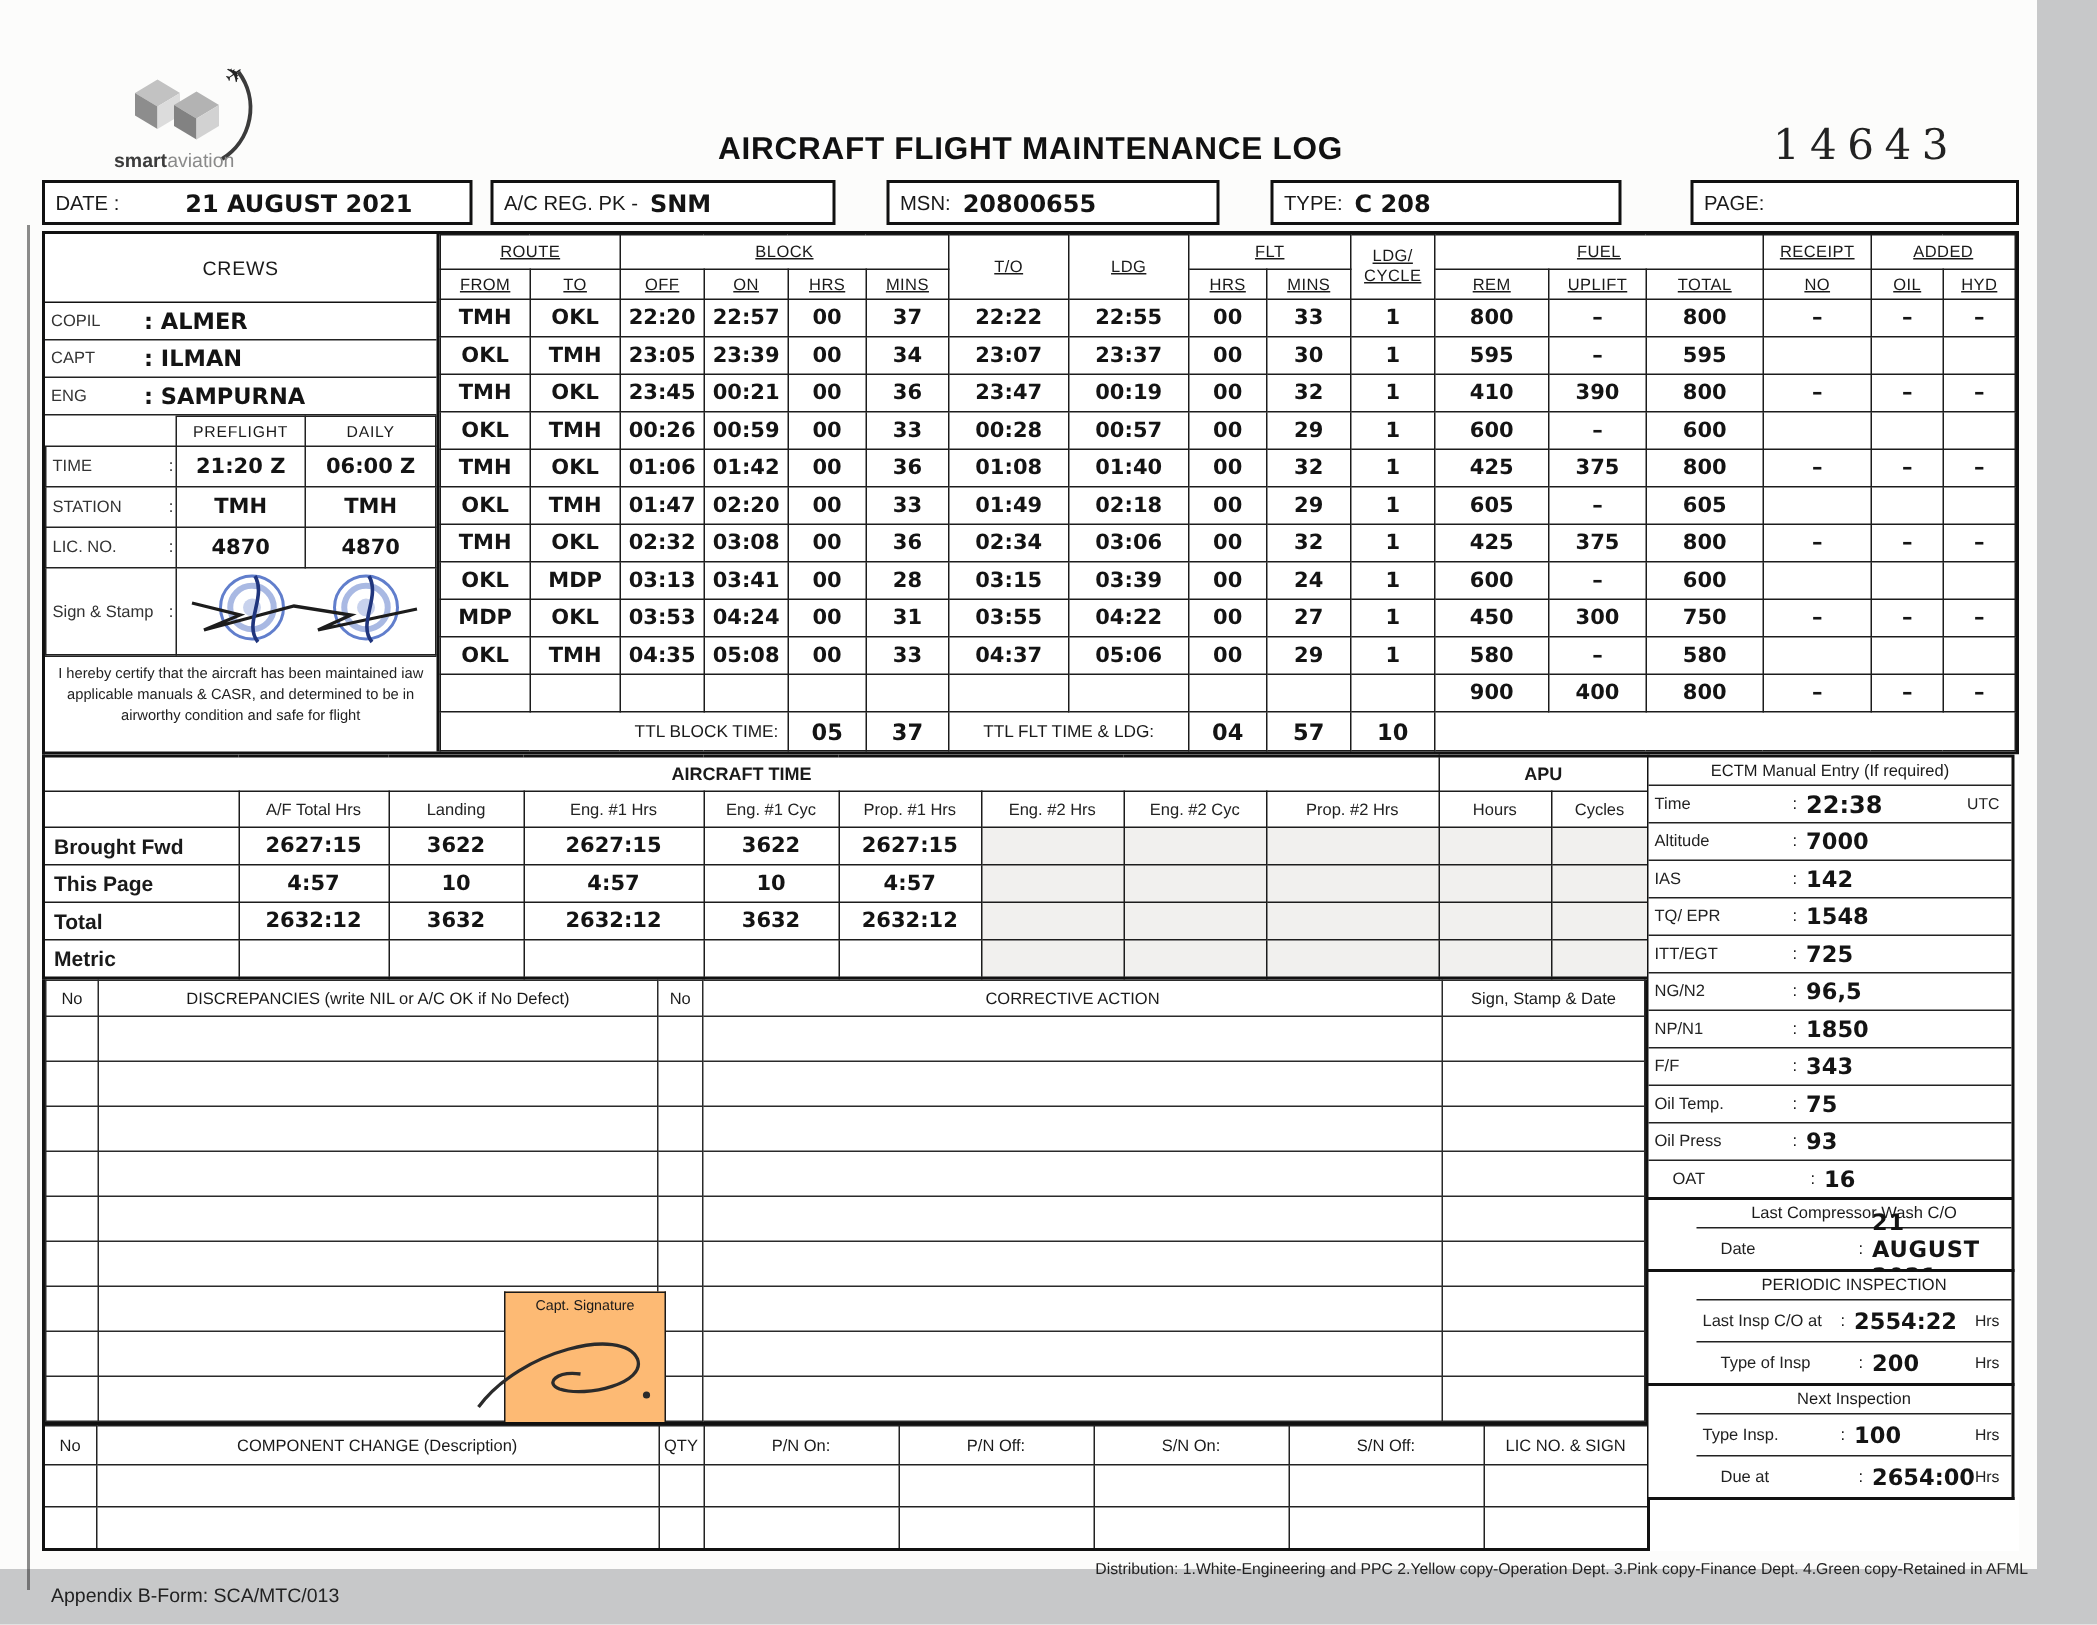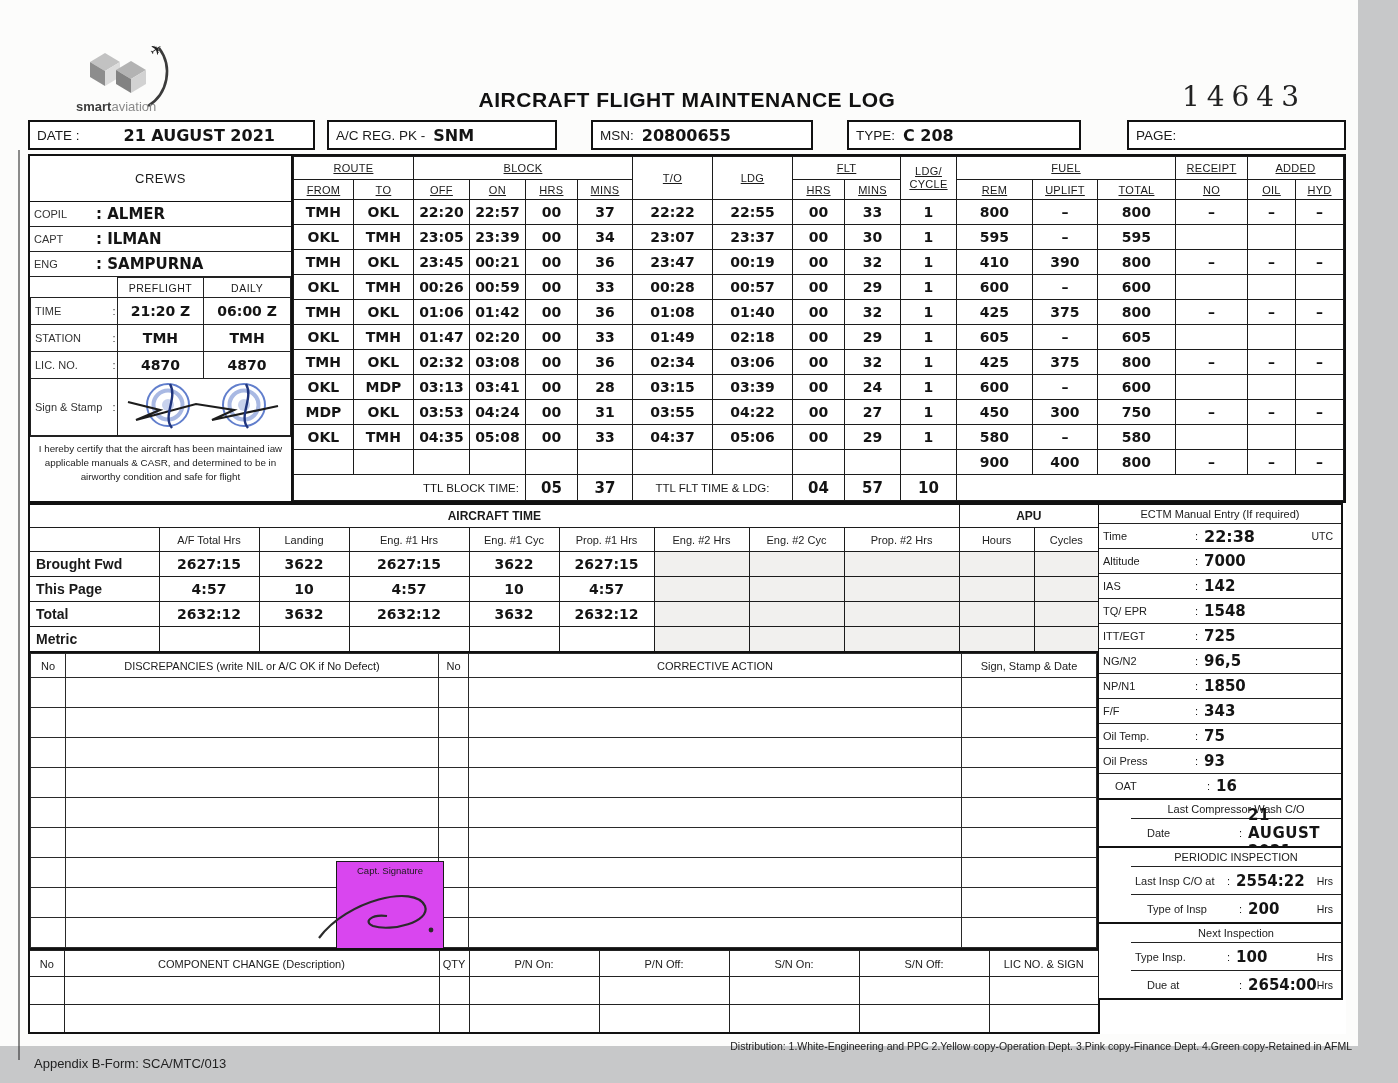--- a/index.html
+++ b/index.html
@@ -89,21 +89,21 @@
   .at-table tbody .rowlab{font-size:14px;font-weight:bold;text-align:left;padding-left:6px;color:#1a1a1a;}
   .at-table td.shade{background:#f1f0ee;}
 
   .disc-wrap{position:relative;border:2px solid #111;border-top:none;}
   .disc-table{width:1066px;table-layout:fixed;}
   .disc-table th,.disc-table td{border:1.3px solid #2a2a2a;}
   .disc-table th{height:21px;font-size:11px;font-weight:normal;}
   .disc-table td{height:27px;}
   .capt-box{
     position:absolute;left:306px;bottom:0;width:106px;height:86px;
-    background:#d946ef;border:1.5px solid #1a1a1a;border-bottom:none;
+    background:#fdba74;border:1.5px solid #1a1a1a;border-bottom:none;
   }
   .capt-box .plabel{display:block;text-align:center;font-size:9.5px;padding-top:3px;}
   .capt-sig{position:absolute;left:-30px;top:16px;}
 
   .comp-table{width:1070px;table-layout:fixed;border:2px solid #111;border-top:none;}
   .comp-table th,.comp-table td{border:1.3px solid #222;}
   .comp-table th{height:23px;font-size:11px;font-weight:normal;}
   .comp-table td{height:25px;}
 
   

